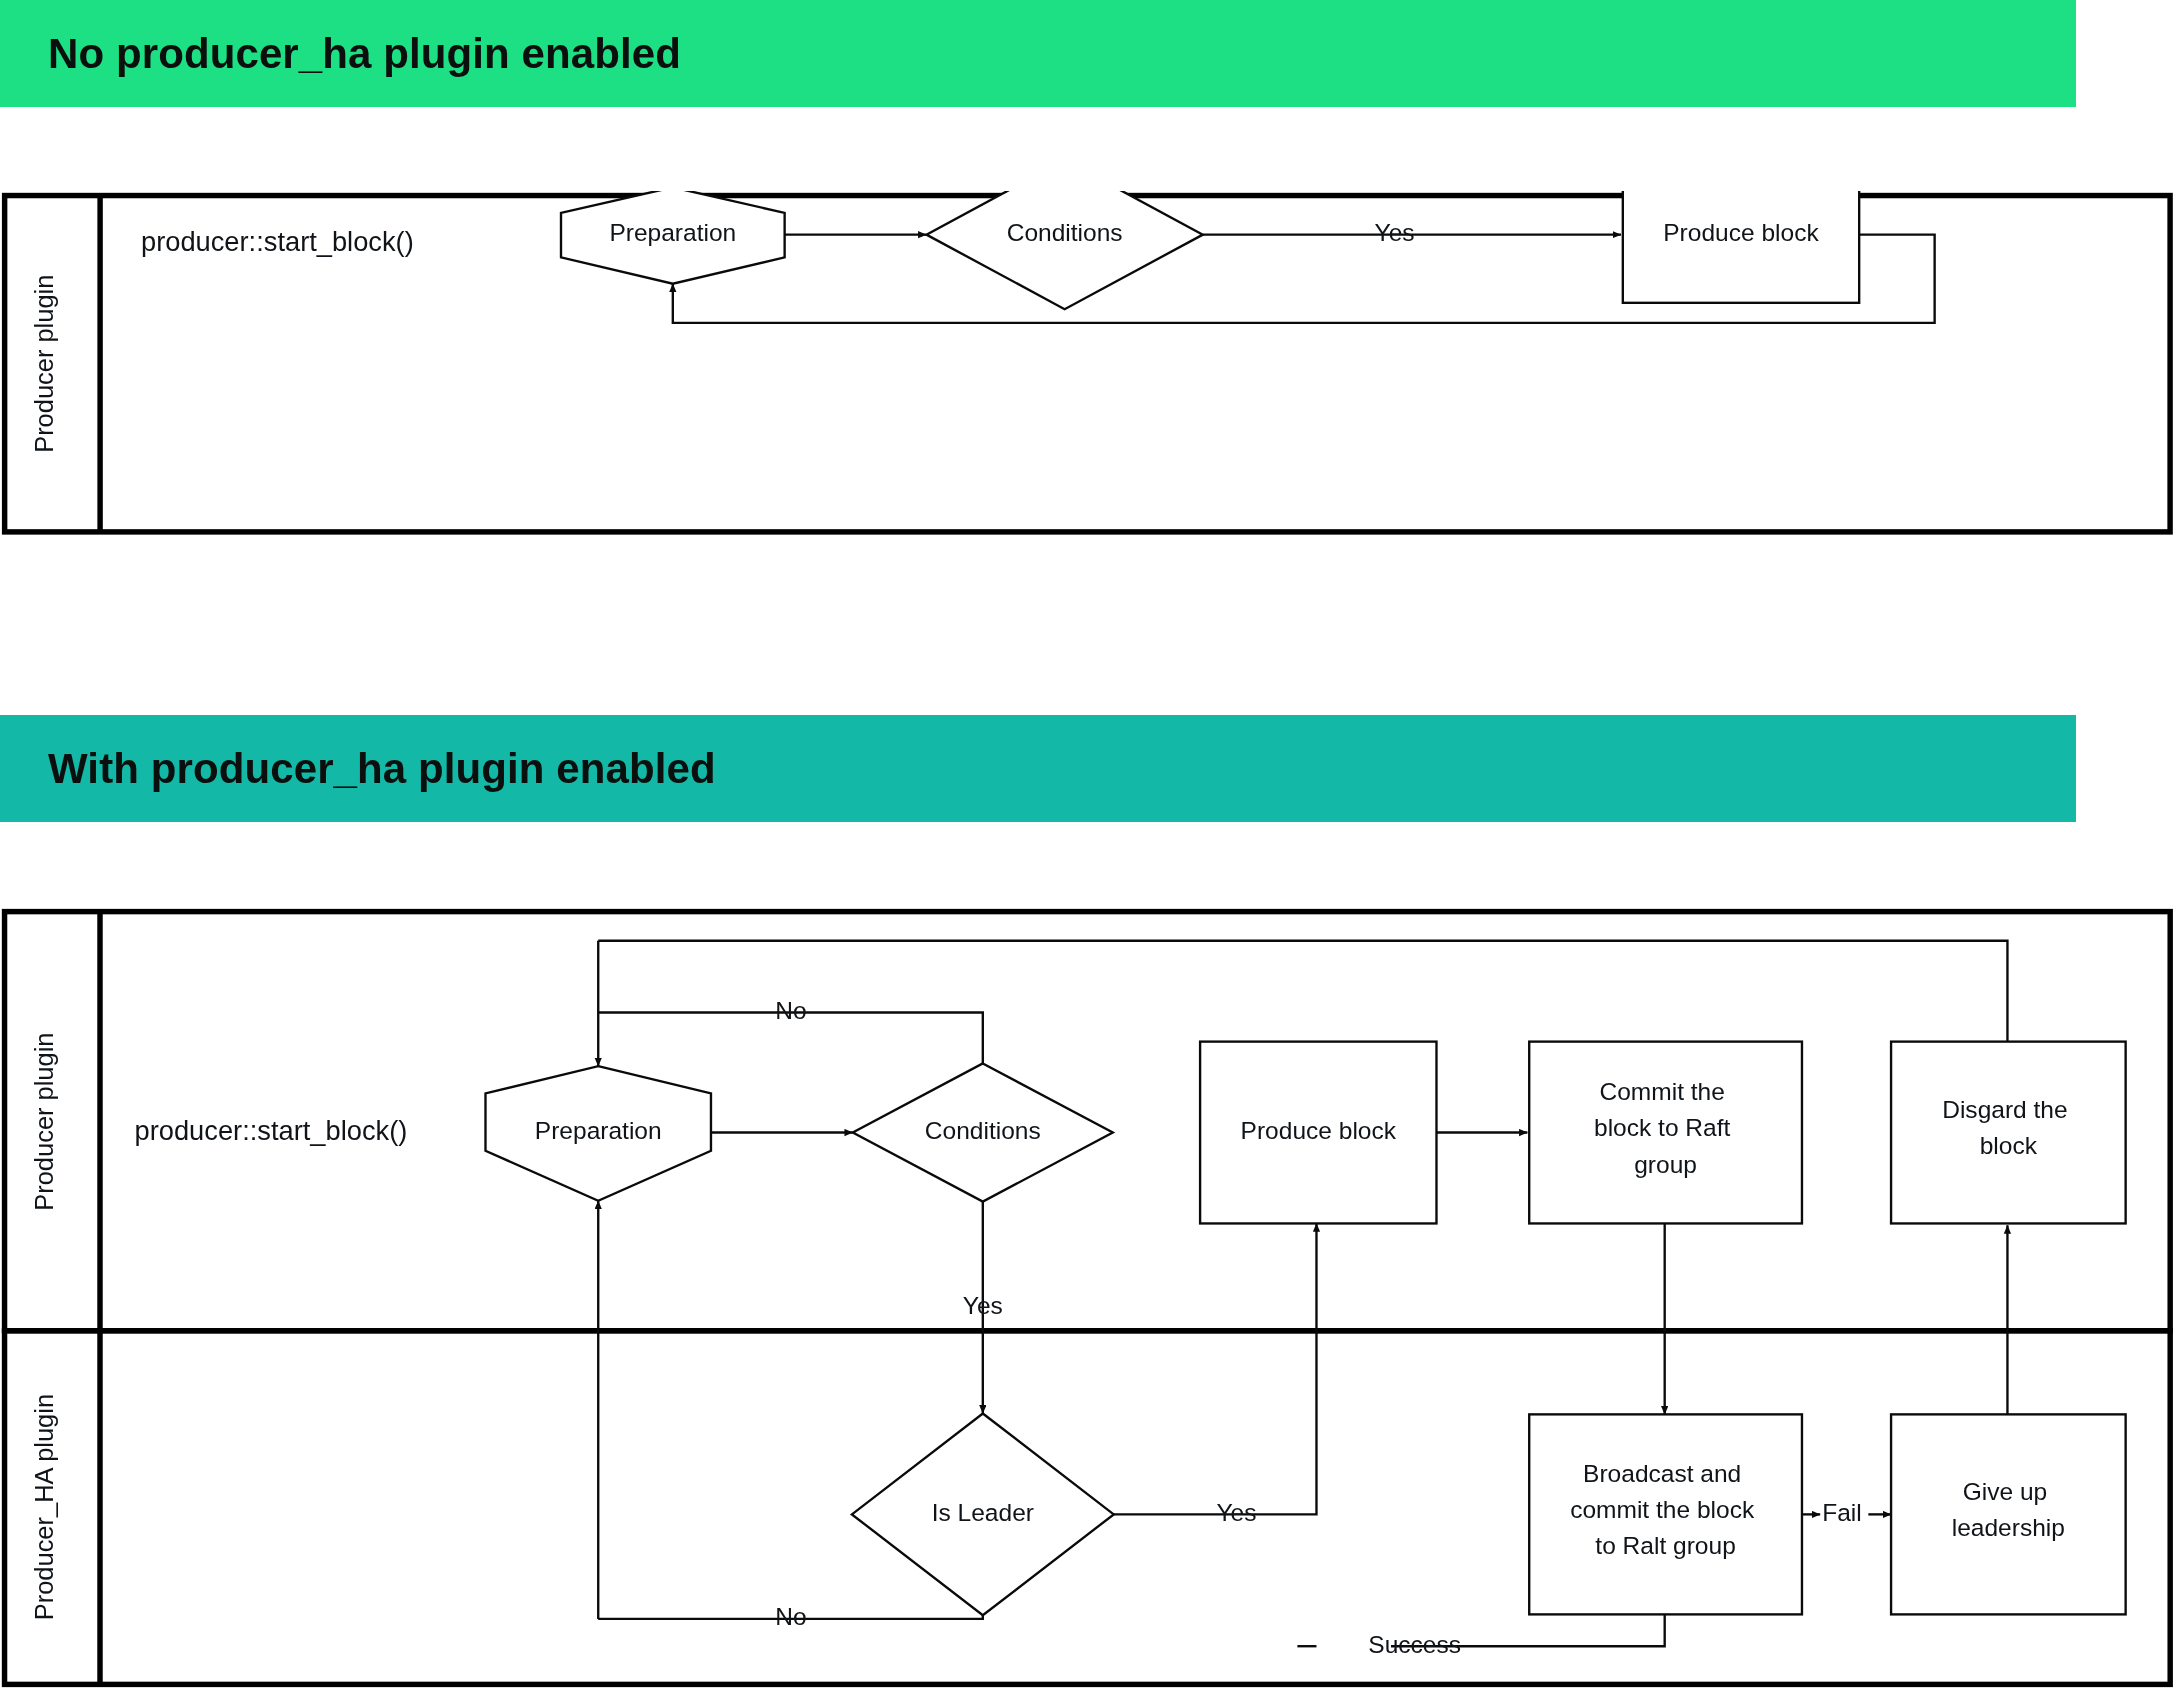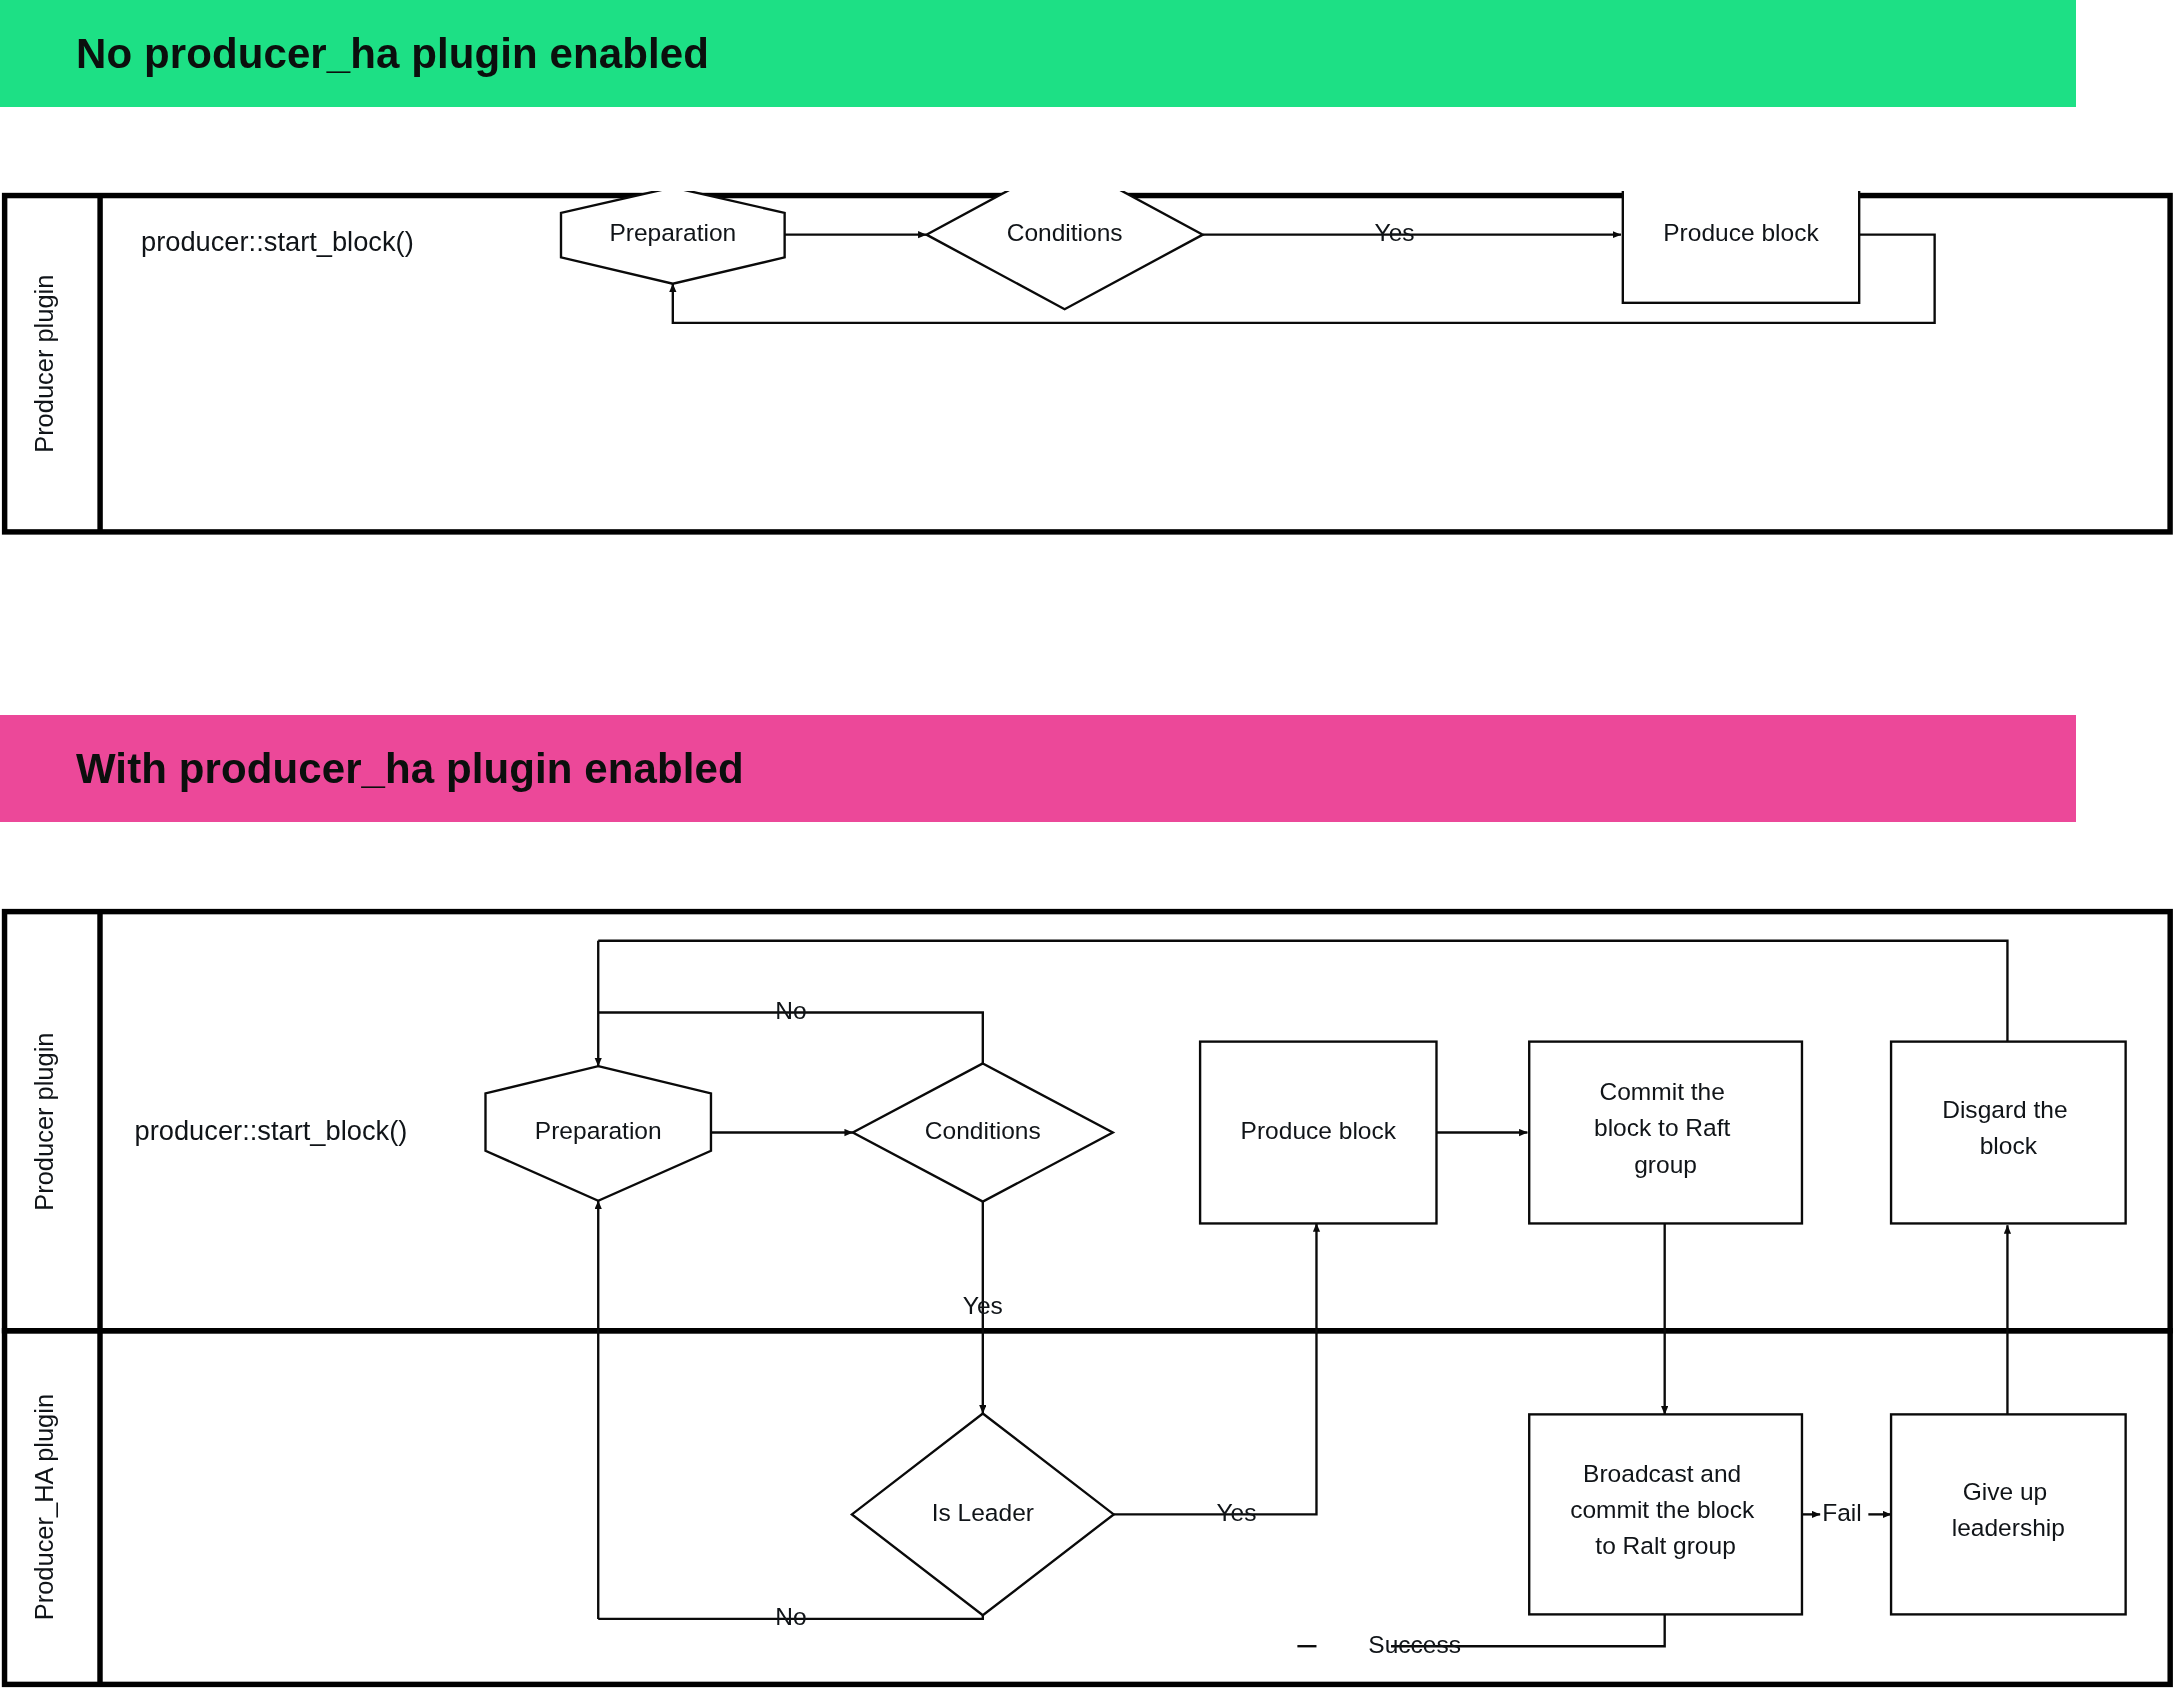--- a/index.html
+++ b/index.html
@@ -19,21 +19,21 @@
     left: 0;
     width: 2076px;
     height: 107px;
     display: flex;
     align-items: center;
   }
   .banner-text {
     font-size: 42px;
     font-weight: 700;
     color: #0b0f0d;
-    margin-left: 76px;
+    margin-left: 48px;
     letter-spacing: 0.1px;
   }
   .diagram {
     position: absolute;
     left: 0;
   }
   svg { display: block; }
   svg text {
     font-family: "Liberation Sans", sans-serif;
     fill: #101418;
@@ -90,21 +90,21 @@
     <text class="node-label" x="1171" y="48" text-anchor="middle" dominant-baseline="middle">Conditions</text>
   </g>
 
   <g>
     <rect class="shape" x="1785" y="-25" width="260" height="148"></rect>
     <text class="node-label" x="1915" y="48" text-anchor="middle" dominant-baseline="middle">Produce block</text>
   </g>
 </svg>
 </div>
 
-<div class="banner" style="top:715px; background:#ec4899;">
+<div class="banner" style="top:715px; background:#14b8a6;">
   <span class="banner-text">With producer_ha plugin enabled</span>
 </div>
 
 <div class="diagram" style="top:907px;">
 <svg width="2182" height="782" viewBox="0 0 2400 860" xmlns="http://www.w3.org/2000/svg">
   <defs>
     <marker id="ah2" markerWidth="11" markerHeight="11" refX="9.2" refY="4" orient="auto" markerUnits="userSpaceOnUse">
       <path d="M0,0 L9.5,4 L0,8 z" fill="#0a0a0a"></path>
     </marker>
   </defs>

